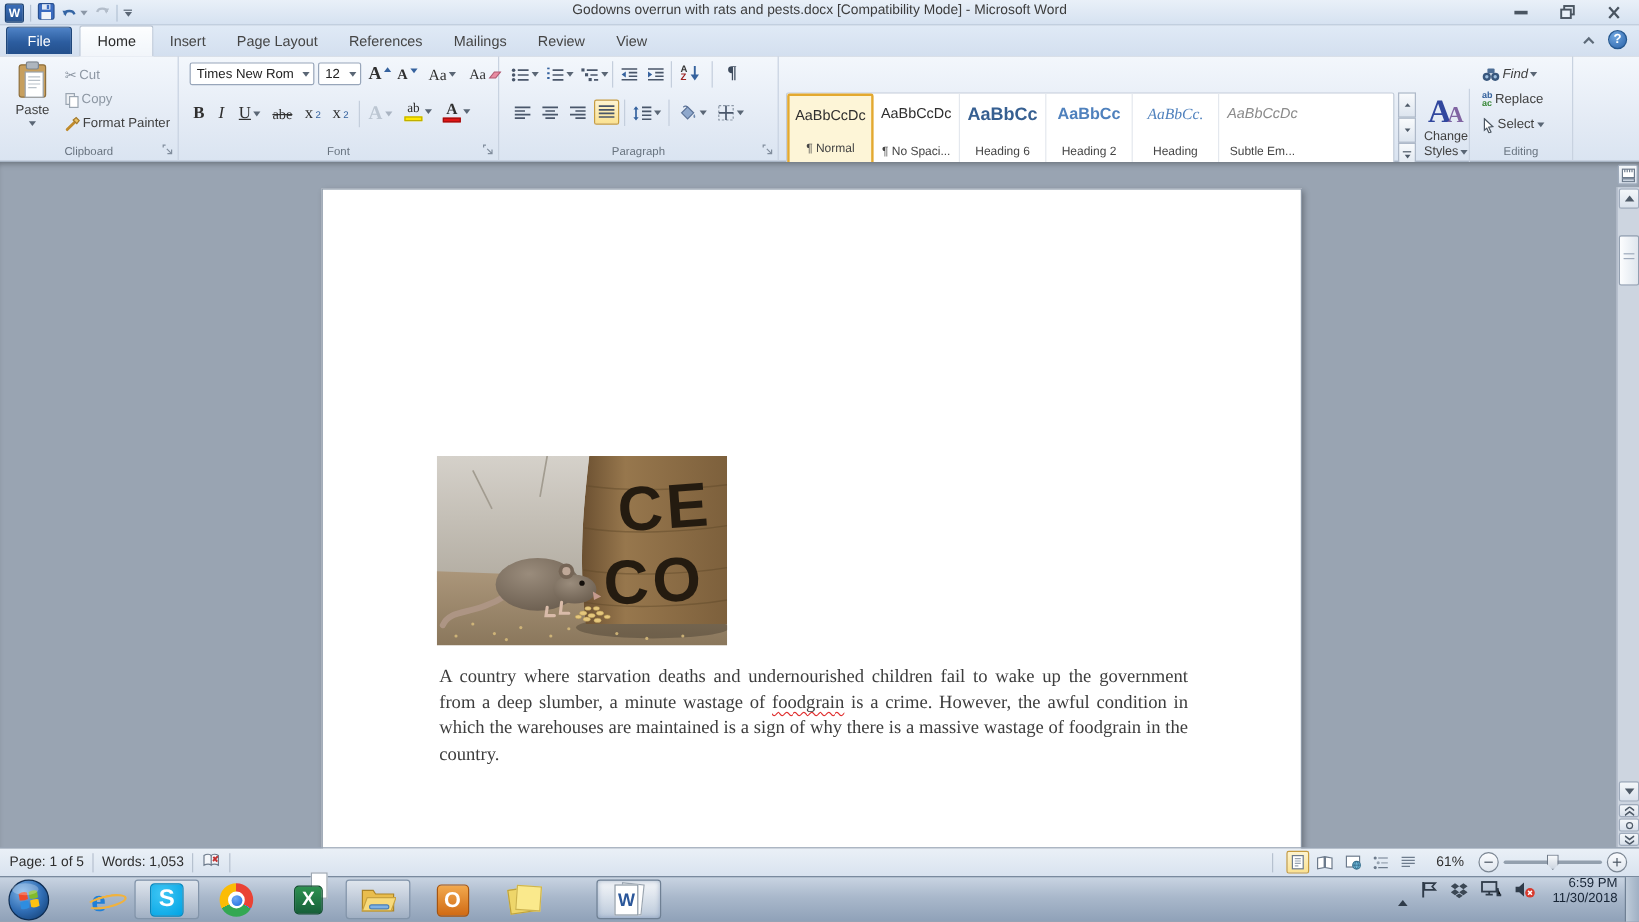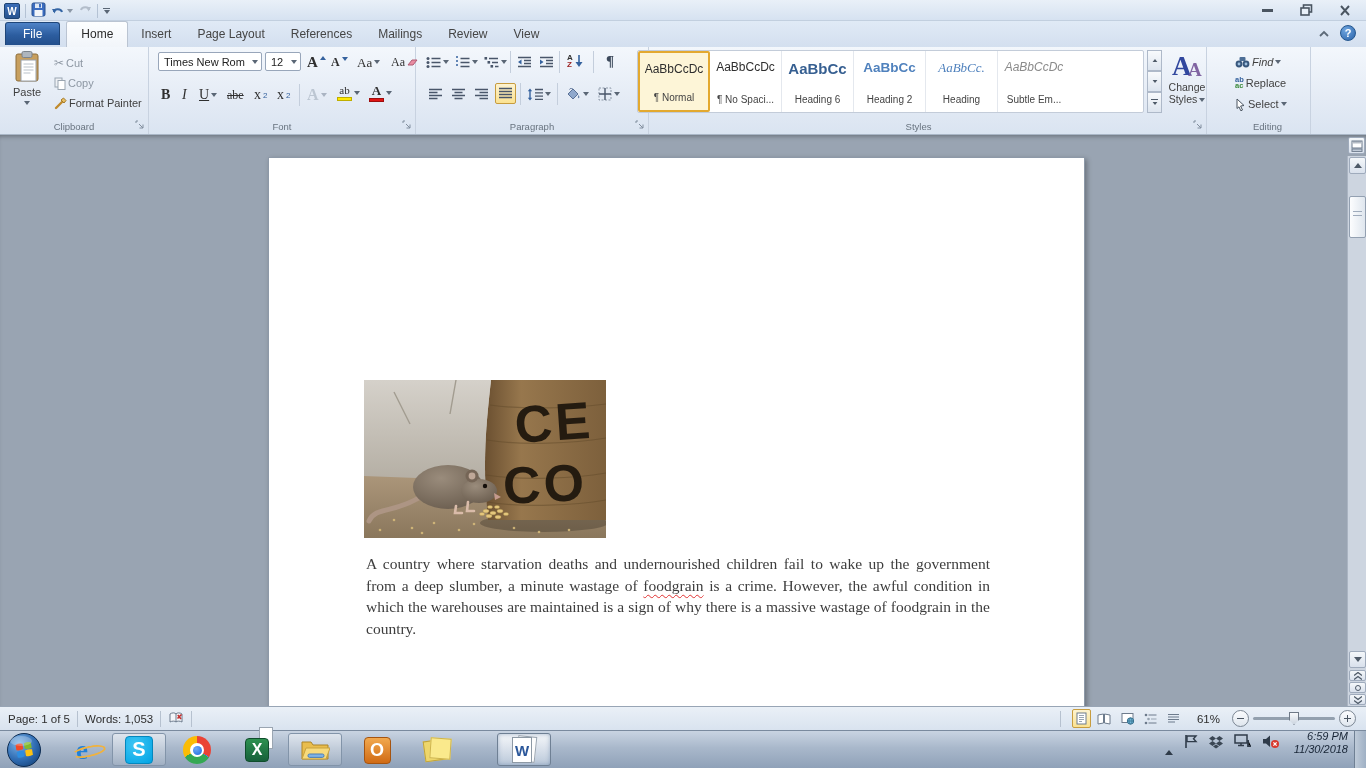--- a/index.html
+++ b/index.html
@@ -87,21 +87,21 @@
   .zoombtn .v { position:absolute; width:1.5px; height:7px; background:#4a5562; }
 
   
   #taskbar { position:absolute; top:730px; left:0; width:1366px; height:38px;
     background:linear-gradient(#c9d4e2,#a9b8cb 45%,#8fa1b8); border-top:1px solid #7a8a9e; }
   .tb-frame { position:absolute; top:2px; height:33px; width:54px; border:1px solid #8294a9; border-radius:3px;
     background:linear-gradient(rgba(255,255,255,.45),rgba(255,255,255,.12)); display:flex; align-items:center; justify-content:center; }
   .tb-frame.active { background:linear-gradient(rgba(255,255,255,.8),rgba(230,240,252,.45)); border-color:#6f8094; box-shadow:inset 0 0 4px rgba(90,120,160,.5); }
   .tb-plain { position:absolute; top:4px; width:40px; height:30px; display:flex; align-items:center; justify-content:center; }
   .appletter { font-weight:bold; display:flex; align-items:center; justify-content:center; border-radius:4px; color:#fff; }
-  .tray { position:absolute; right:0; top:0; height:24px; display:flex; align-items:center;font-style:italic; }
+  .tray { position:absolute; right:0; top:0; height:24px; display:flex; align-items:center; }
   .clock { text-align:right; font-size:11px; color:#172435; line-height:13px; margin:0 6px 0 8px; }
   #showdesktop { position:absolute; right:0; top:0; width:12px; height:38px; border-left:1px solid #6f8094;
     background:linear-gradient(90deg,#bfcbd9,#9fb0c4); }
 </style>
 </head>
 <body>
 
 <div id="titlebar">
   <div class="qat">
     <div class="word-logo">W</div>
@@ -126,20 +126,21 @@
         <path d="M11,7 C11,3.5 4,3 3,7" stroke="#b3bdca" stroke-width="2" fill="none"></path>
         <path d="M13,4 L8.5,4 L10.5,8.5 Z" fill="#b3bdca"></path>
       </svg>
     </span>
     <div class="qat-sep"></div>
     <span style="display:flex;flex-direction:column;align-items:center;gap:1px;">
       <span style="width:7px;height:1.5px;background:#5a6675;"></span>
       <span class="darr"></span>
     </span>
   </div>
+  <div class="title-text">Godowns overrun with rats and pests.docx [Compatibility Mode]  -  Microsoft Word</div>
   <div class="abs" style="right:8px; top:3px; display:flex; gap:13px;">
     <div class="winbtn">
       <span style="width:11px;height:3px;background:#4a5561;"></span>
     </div>
     <div class="winbtn">
       <svg width="13" height="12" viewBox="0 0 13 12">
         <rect x="3.5" y="1" width="8" height="7" fill="none" stroke="#4a5561" stroke-width="1.6"></rect>
         <rect x="1" y="4" width="8" height="7" fill="#e9f0f8" stroke="#4a5561" stroke-width="1.6"></rect>
       </svg>
     </div>
@@ -377,21 +378,21 @@
         <path d="M7,1 V13 M1,7 H13" stroke="#49566a" stroke-width="1.4"></path>
       </svg>
         <span class="darr"></span>
     </div>
     <div class="rgroup-label">Paragraph</div>
     <svg class="launcher" viewBox="0 0 10 10">
       <path d="M1,3 V1 H3 M4,4 L8,8 M8,4.5 V8 H4.5" stroke="#6b7889" fill="none"></path>
     </svg>
   </div>
 
-  <div class="rgroup" style="left:631px; width:576px;">
+  <div class="rgroup" style="left:649px; width:576px;margin-top:27px;">
     <div class="stylebox">
       <div class="styleitem st-sel">
         <div style="font-size:12px; color:#2e2e2e;">AaBbCcDc</div>
         <div class="nm">¶ Normal</div>
       </div>
       <div class="styleitem">
         <div style="font-size:12px; color:#2e2e2e;">AaBbCcDc</div>
         <div class="nm">¶ No Spaci...</div>
       </div>
       <div class="styleitem">

